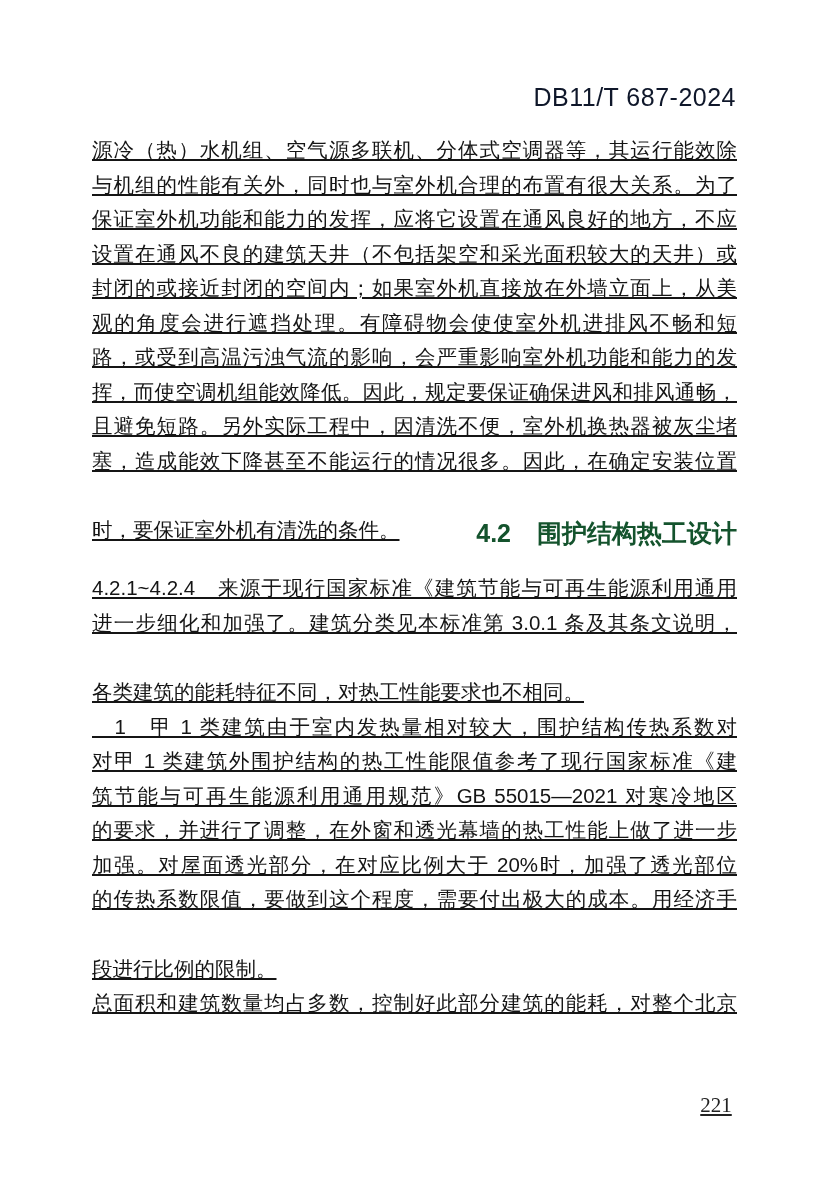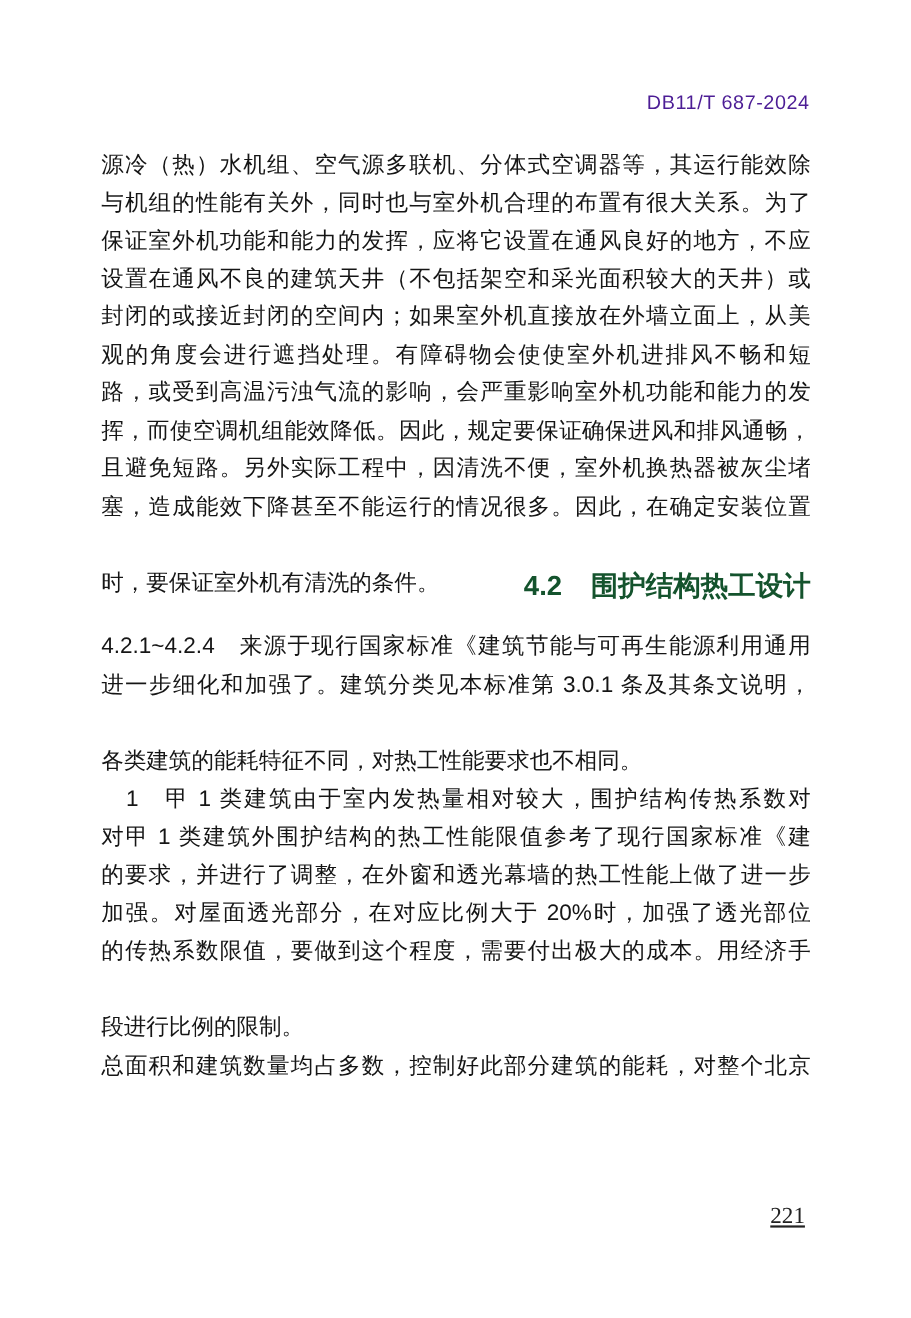--- a/index.html
+++ b/index.html
@@ -17,40 +17,41 @@
   }
   .page {
     position: absolute;
     inset: 0;
     background: #ffffff;
   }
   .doc-code {
     position: absolute;
     top: 83px;
     right: 92px;
-    font-size: 18px;
+    font-size: 25px;
     letter-spacing: 0.5px;
-    color: #4c1d95;
+    color: #0f172a;
   }
   .textblock {
     position: absolute;
     left: 92px;
     width: 645px;
     font-size: 20.5px;
     line-height: 34.5px;
     color: #151515;
   }
   #block1 { top: 133px; }
   #block2 { top: 571px; }
   .line {
     height: 34.5px;
     overflow: hidden;
     text-align: justify;
     text-align-last: justify;
     white-space: pre-wrap;
+    text-decoration: underline;
   }
   .line.end {
     text-align-last: left;
     margin-top: 35px;
   }
   .heading {
     position: absolute;
     top: 511px;
     left: 92px;
     width: 645px;
@@ -101,20 +102,21 @@
     <span class="hnum">4.2</span><span>围护结构热工设计</span>
   </div>
 
   <div class="textblock" id="block2">
     <div class="line">4.2.1~4.2.4　来源于现行国家标准《建筑节能与可再生能源利用通用</div>
     <div class="line">进一步细化和加强了。建筑分类见本标准第 3.0.1 条及其条文说明，</div>
     <div class="line end">各类建筑的能耗特征不同，对热工性能要求也不相同。</div>
 
     <div class="line">　1　甲 1 类建筑由于室内发热量相对较大，围护结构传热系数对</div>
     <div class="line">对甲 1 类建筑外围护结构的热工性能限值参考了现行国家标准《建</div>
+    <div class="line">筑节能与可再生能源利用通用规范》GB 55015—2021 对寒冷地区</div>
     <div class="line">的要求，并进行了调整，在外窗和透光幕墙的热工性能上做了进一步</div>
     <div class="line">加强。对屋面透光部分，在对应比例大于 20%时，加强了透光部位</div>
     <div class="line">的传热系数限值，要做到这个程度，需要付出极大的成本。用经济手</div>
     <div class="line end">段进行比例的限制。</div>
 
     <div class="line">总面积和建筑数量均占多数，控制好此部分建筑的能耗，对整个北京</div>
   </div>
 
   <div class="pagenum">221</div>
 

